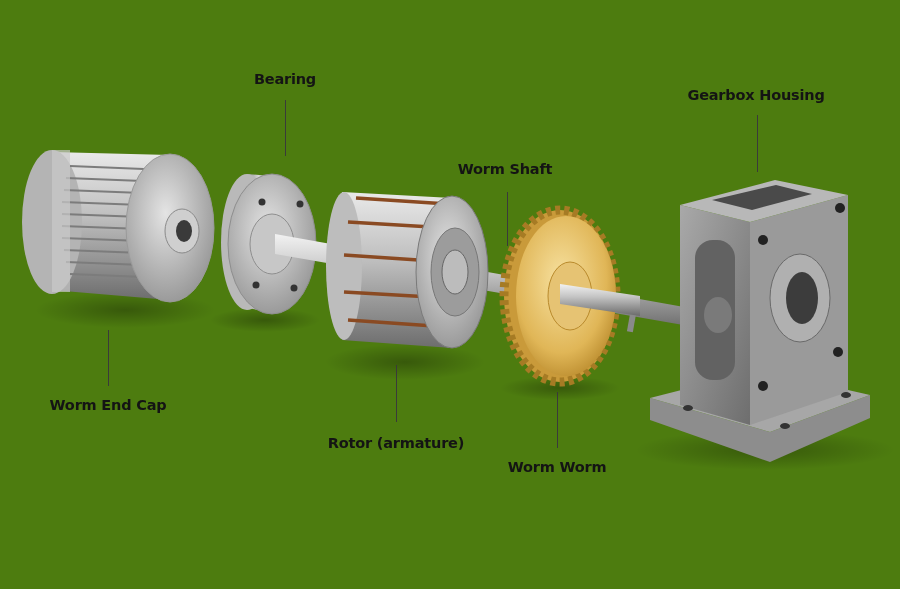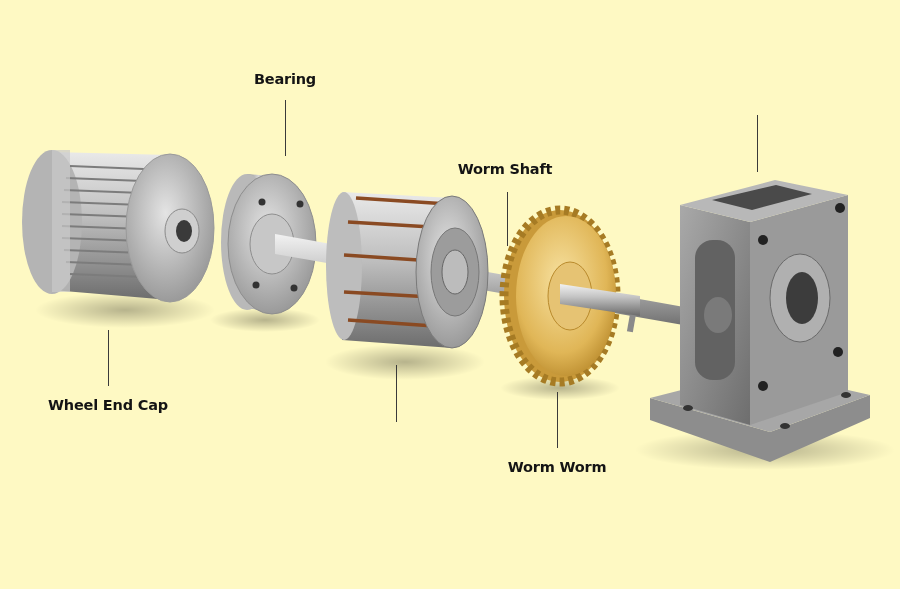--- a/index.html
+++ b/index.html
@@ -1,16 +1,16 @@
 <!DOCTYPE html>
 <html><head>
 <meta charset="utf-8">
 <style>
   html,body{margin:0;padding:0;background:#ffffff;}
-  #stage{position:relative;width:900px;height:589px;overflow:hidden;background:#fef9c3;font-family:"Liberation Sans",sans-serif;}
+  #stage{position:relative;width:900px;height:589px;overflow:hidden;background:#4d7c0f;font-family:"Liberation Sans",sans-serif;}
   #art{position:absolute;left:0;top:0;width:900px;height:589px;}
   .label{position:absolute;font-family:"DejaVu Sans",sans-serif;font-weight:bold;font-size:14.5px;color:#141414;white-space:nowrap;letter-spacing:-0.2px;transform:translateX(-50%);}
   .leader{position:absolute;width:1.4px;background:#3a3a3a;}
 </style>
 </head>
 <body>
 
 <div id="stage">
 
   <svg id="art" viewBox="0 0 900 589">
@@ -138,16 +138,18 @@
   </svg>
 
   <div class="leader" style="left:285px;top:100px;height:56px;"></div>
   <div class="leader" style="left:757px;top:115px;height:57px;"></div>
   <div class="leader" style="left:507px;top:192px;height:54px;"></div>
   <div class="leader" style="left:108px;top:330px;height:56px;"></div>
   <div class="leader" style="left:396px;top:365px;height:57px;"></div>
   <div class="leader" style="left:557px;top:392px;height:56px;"></div>
 
   <div class="label" style="left:285px;top:71px;">Bearing</div>
+  <div class="label" style="left:756px;top:87px;">Gearbox Housing</div>
   <div class="label" style="left:505px;top:161px;text-align:center;">Worm Shaft</div>
-  <div class="label" style="left:108px;top:397px;">Wheel End Cap</div>
+  <div class="label" style="left:108px;top:397px;">Worm End Cap</div>
+  <div class="label" style="left:396px;top:435px;">Rotor (armature)</div>
   <div class="label" style="left:557px;top:459px;">Worm Worm</div>
 </div>
 
 </body></html>

